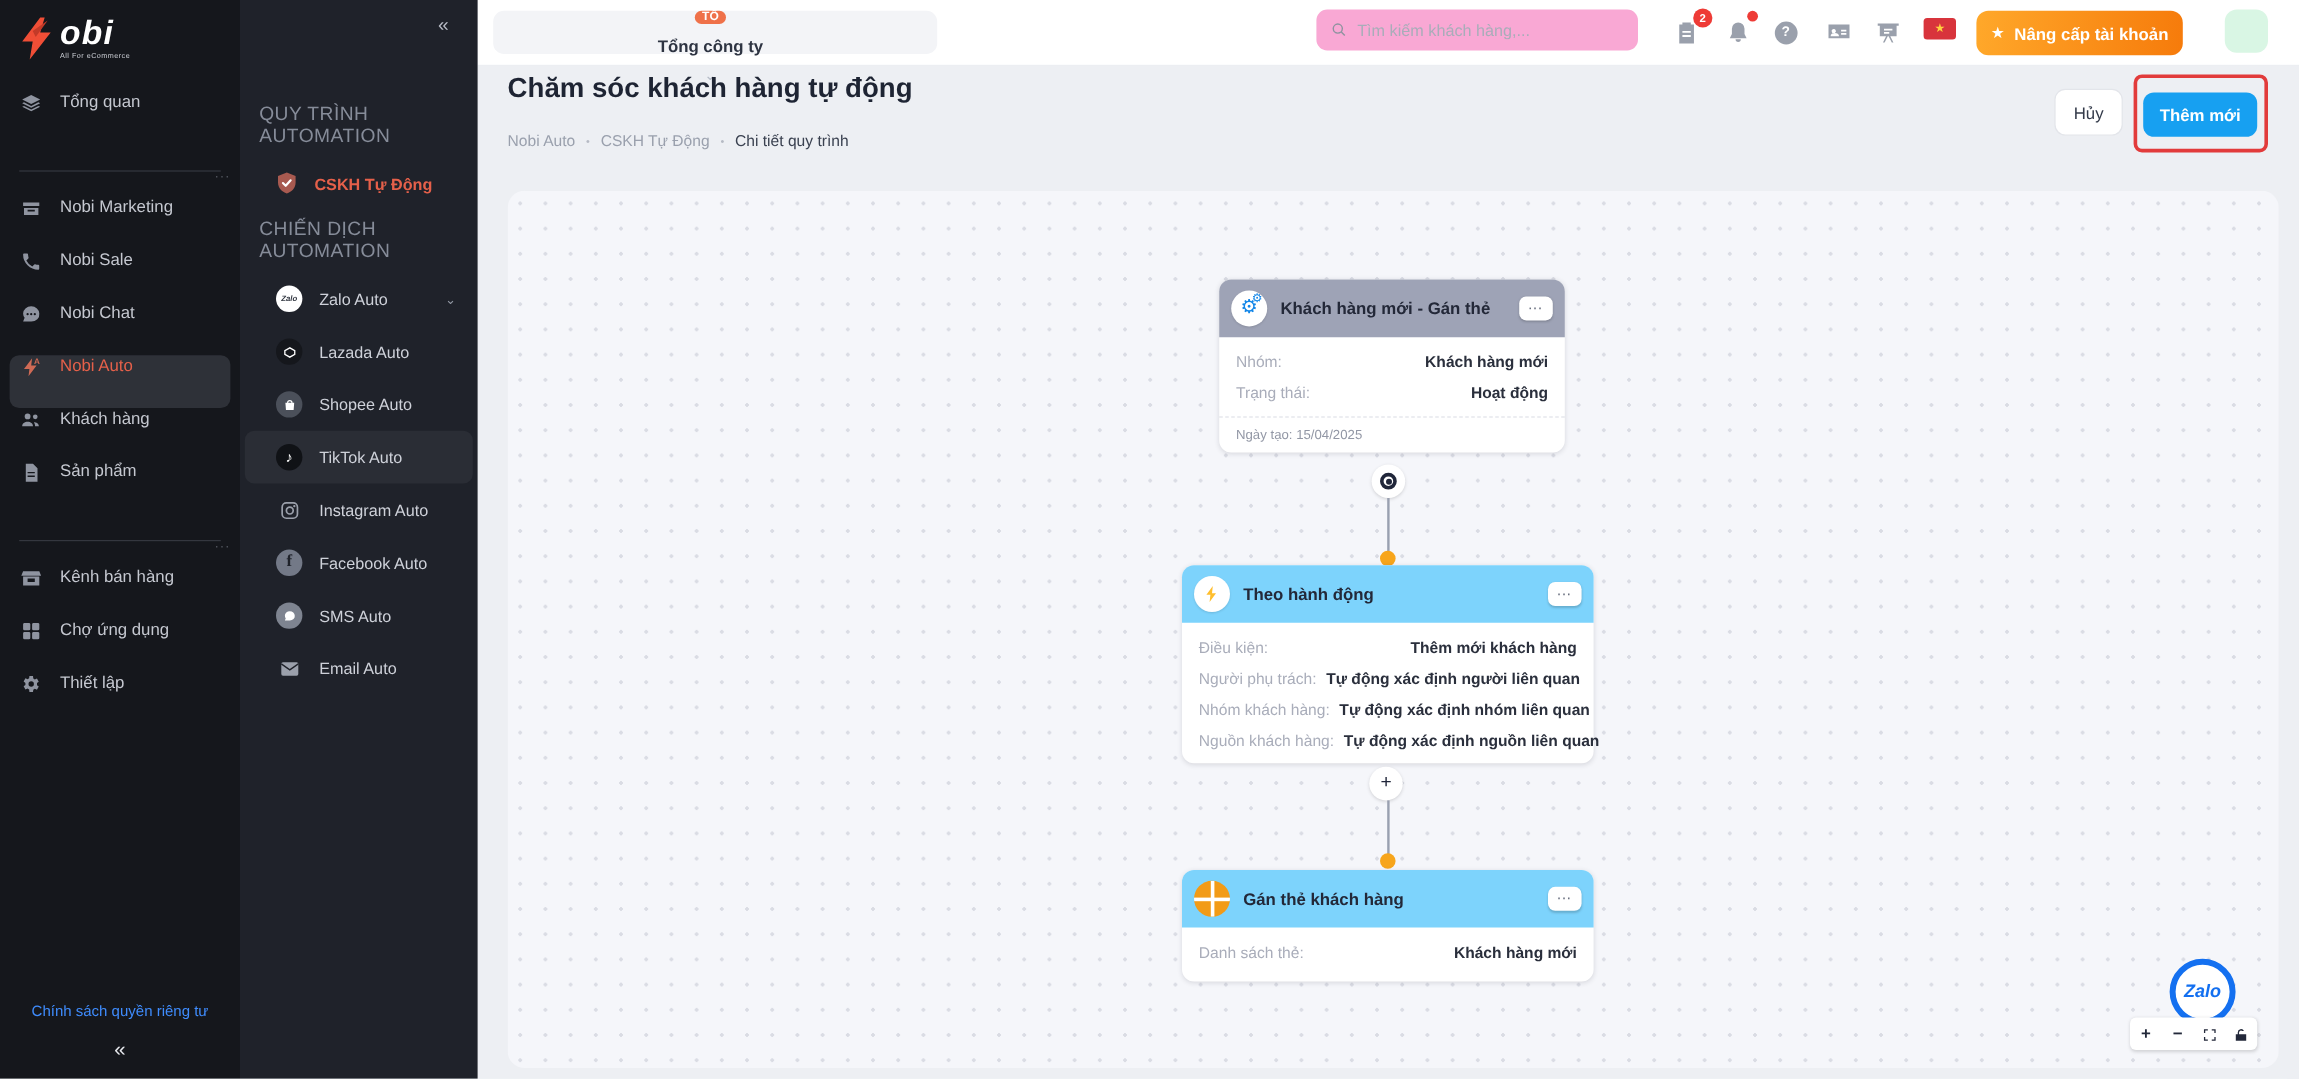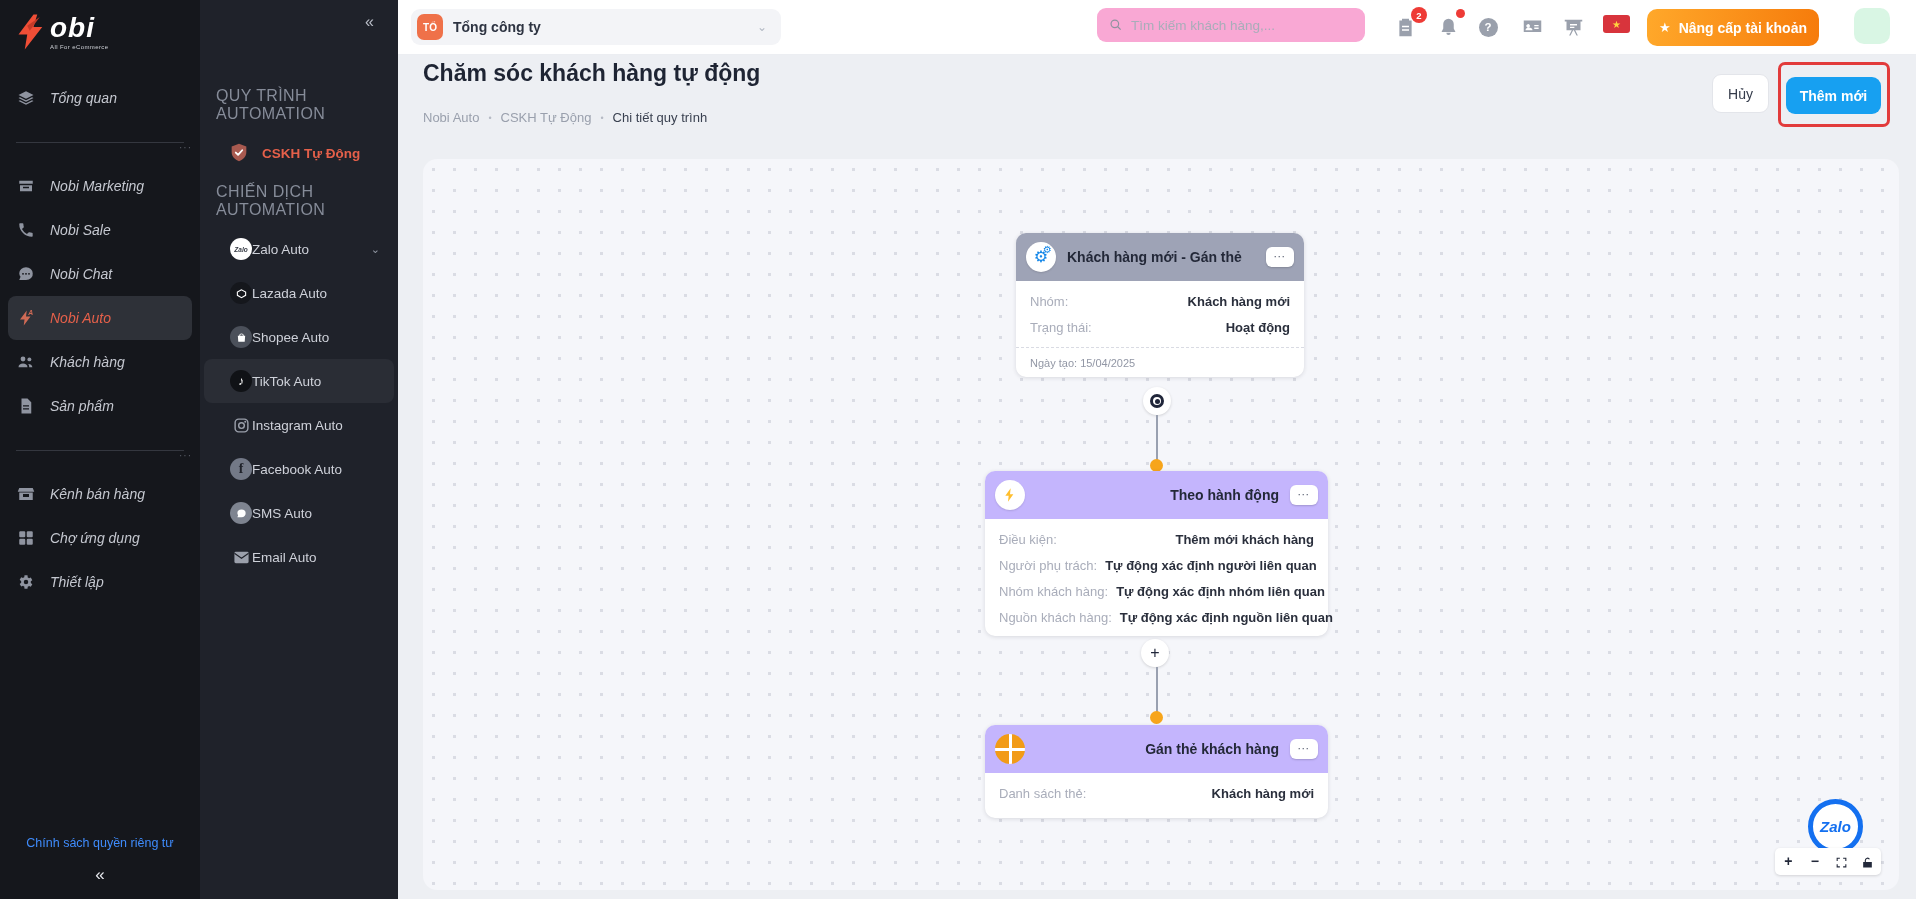--- a/index.html
+++ b/index.html
@@ -7,45 +7,45 @@
   body { font-family:"Liberation Sans","DejaVu Sans",sans-serif; background:#edeff3; }
   .app { position:relative; width:1916px; height:899px; }
 
   
   .sidebar { position:absolute; left:0; top:0; width:200px; height:899px; background:#15171c; z-index:5; }
   .logo { display:flex; align-items:center; gap:4px; padding:10px 0 6px 16px; height:60px; }
   .logo-bolt { width:30px; height:38px; }
   .logo-txt { color:#fff; font-weight:700; font-style:italic; font-size:28px; letter-spacing:1px; line-height:1; }
   .logo-tag { color:#cfd2d8; font-size:6px; letter-spacing:.4px; margin-top:2px; }
   .nav { margin-top:16px; }
-  .si { display:flex; align-items:center; gap:14px; height:44px; padding:0 16px; color:#c5c8d0; font-size:14px; cursor:pointer;font-style:italic; }
+  .si { display:flex; align-items:flex-start; gap:14px; height:44px; padding:0 16px; color:#c5c8d0; font-size:14px; cursor:pointer; }
   .si .ic { width:20px; height:20px; display:flex; align-items:center; justify-content:center; color:#8f94a0; flex:0 0 20px; }
   .si svg { width:18px; height:18px; fill:#8f94a0; }
   .si.active { background:#2e3138; border-radius:8px; margin:0 8px; padding:0 8px; color:#e5604a; }
   .si.active svg { fill:#cf6a55; }
   .sdivider { position:relative; height:44px; }
   .sdivider::before { content:""; position:absolute; left:16px; right:16px; top:50%; border-top:1px solid #34373f; }
   .sdots { position:absolute; right:8px; top:22px; color:#5b5f68; font-size:10px; letter-spacing:1px; }
   .privacy { position:absolute; left:0; right:0; top:836px; text-align:center; color:#3f8cfd; font-size:12.5px; cursor:pointer; }
   .collapse-main { position:absolute; left:0; right:0; top:865px; text-align:center; color:#e7e9ee; font-size:17px; cursor:pointer; }
 
   
   .submenu { position:absolute; left:200px; top:0; width:198px; height:899px; background:#1f222a; z-index:5; }
   .collapse-sub { position:absolute; top:13px; right:24px; color:#b9bdc7; font-size:16px; cursor:pointer; }
   .sec-title { padding:0 16px; color:#81869322; color:#868c99; font-size:16px; letter-spacing:.4px; text-transform:uppercase; }
-  .sub-item { display:flex; align-items:center; height:44px; padding:0 16px 0 30px; color:#ced1d9; font-size:13.5px; cursor:pointer; position:relative; }
+  .sub-item { display:flex; align-items:center; gap:14px; height:44px; padding:0 16px 0 30px; color:#ced1d9; font-size:13.5px; cursor:pointer; position:relative; }
   .sub-item.active-row { background:#2a2d35; border-radius:8px; margin:0 4px; padding-left:26px; }
   .bicon { width:22px; height:22px; border-radius:50%; display:flex; align-items:center; justify-content:center; flex:0 0 22px; }
   .chev-r { position:absolute; right:18px; color:#9298a4; font-size:11px; }
   .cskh { display:flex; align-items:center; gap:12px; height:40px; margin:10px 4px; padding:0 12px 0 24px; color:#e5604a; font-size:13.5px; font-weight:600; cursor:pointer; }
 
   
   .main { position:absolute; left:398px; top:0; width:1518px; height:899px; }
   .topbar { position:absolute; left:0; top:0; width:1518px; height:55px; background:#ffffff; border-bottom:1px solid #eceef2; }
-  .company { position:absolute; left:13px; top:9px; width:370px; height:36px; background:#f3f4f7; border-radius:9px; display:flex; align-items:center; gap:10px; padding:0 14px 0 6px; cursor:pointer; }
+  .company { position:absolute; left:13px; top:9px; width:370px; height:36px; background:#f3f4f7; border-radius:9px; display:flex; align-items:center; gap:10px; padding:0 14px 0 6px; cursor:pointer;flex-direction:column; }
   .company-avatar { width:26px; height:26px; border-radius:7px; background:#ef7149; color:#fff; font-size:10px; font-weight:700; display:flex; align-items:center; justify-content:center; }
   .company-name { flex:1; color:#2e3442; font-size:14px; font-weight:600; }
   .company-chev { color:#b4bac5; font-size:12px; }
   .search { position:absolute; left:699px; top:8px; width:268px; height:34px; background:#f9a8d4; border-radius:9px; display:flex; align-items:center; padding:0 12px; gap:8px; }
   .search svg { width:14px; height:14px; stroke:#8e939f; fill:none; stroke-width:2; }
   .search input { flex:1; border:none; outline:none; background:transparent; font-family:inherit; font-size:13.5px; color:#3a4050; }
   .search input::placeholder { color:#a8adb9; }
   .tb-icon { position:absolute; top:12px; width:30px; height:30px; display:flex; align-items:center; justify-content:center; cursor:pointer; }
   .tb-icon svg { width:21px; height:21px; fill:#9aa0ac; }
   .badge { position:absolute; top:-5px; right:-7px; min-width:16px; height:16px; border-radius:8px; background:#ee3b36; color:#fff; font-size:9.5px; font-weight:700; display:flex; align-items:center; justify-content:center; padding:0 4px; }
@@ -64,21 +64,21 @@
   .btn-cancel { position:absolute; left:1314px; top:74px; width:57px; height:39px; background:#fff; border:1px solid #e3e5ea; border-radius:9px; color:#343b4a; font-size:14px; display:flex; align-items:center; justify-content:center; cursor:pointer; }
   .btn-add { position:absolute; left:1388px; top:77px; width:95px; height:37px; background:#17a0f1; border-radius:9px; color:#fff; font-size:14px; font-weight:700; display:flex; align-items:center; justify-content:center; cursor:pointer; }
   .red-annot { position:absolute; left:1380px; top:62px; width:112px; height:65px; border:3px solid #e23b3b; border-radius:7px; pointer-events:none; z-index:20; }
 
   
   .canvas { position:absolute; left:25px; top:159px; width:1476px; height:731px; background:#f5f6fa; border-radius:14px;
             background-image:radial-gradient(circle,#dadce4 1.6px,transparent 1.7px); background-size:21px 21px; overflow:hidden; }
   .node { position:absolute; background:#fff; border-radius:10px; box-shadow:0 1px 4px rgba(40,45,60,.14); cursor:pointer; }
   .nhead { height:48px; display:flex; align-items:center; gap:11px; padding:0 10px; border-radius:10px 10px 0 0; }
   .nhead.dark { background:#9ea3b6; }
-  .nhead.light { background:#c4b5fd;text-align:right; }
+  .nhead.light { background:#7dd3fc; }
   .ncirc { width:30px; height:30px; border-radius:50%; background:#fff; display:flex; align-items:center; justify-content:center; box-shadow:0 1px 2px rgba(0,0,0,.12); position:relative; }
   .ntitle { flex:1; color:#232838; font-size:14px; font-weight:700; }
   .nmenu { width:28px; height:20px; background:#fff; border-radius:6px; box-shadow:0 1px 2px rgba(0,0,0,.18); color:#6b7180; font-size:9px; font-weight:700; letter-spacing:1px; display:flex; align-items:center; justify-content:center; cursor:pointer; }
   .nbody { padding:7px 14px 0 14px; }
   .nrow { height:26px; display:flex; align-items:center; justify-content:space-between; gap:8px; }
   .nlabel { color:#a9adba; font-size:13px; white-space:nowrap; }
   .nvalue { color:#2a2f3c; font-size:13px; font-weight:600; white-space:nowrap; }
   .nfoot { margin-top:7px; border-top:1px dashed #d9dbe3; padding:9px 14px; color:#9297a5; font-size:11px; }
   .gear1 { color:#1286e8; font-size:16px; line-height:1; }
   .gear2 { position:absolute; top:3px; right:4px; color:#1286e8; font-size:10px; line-height:1; }

